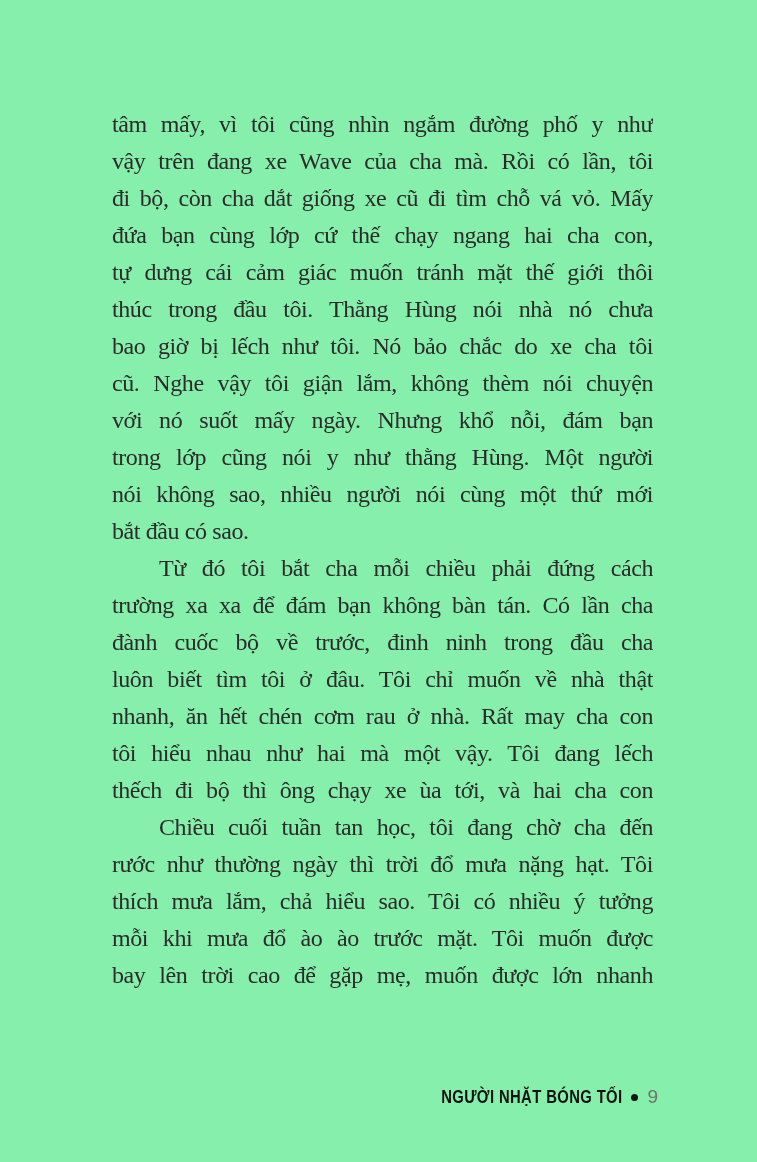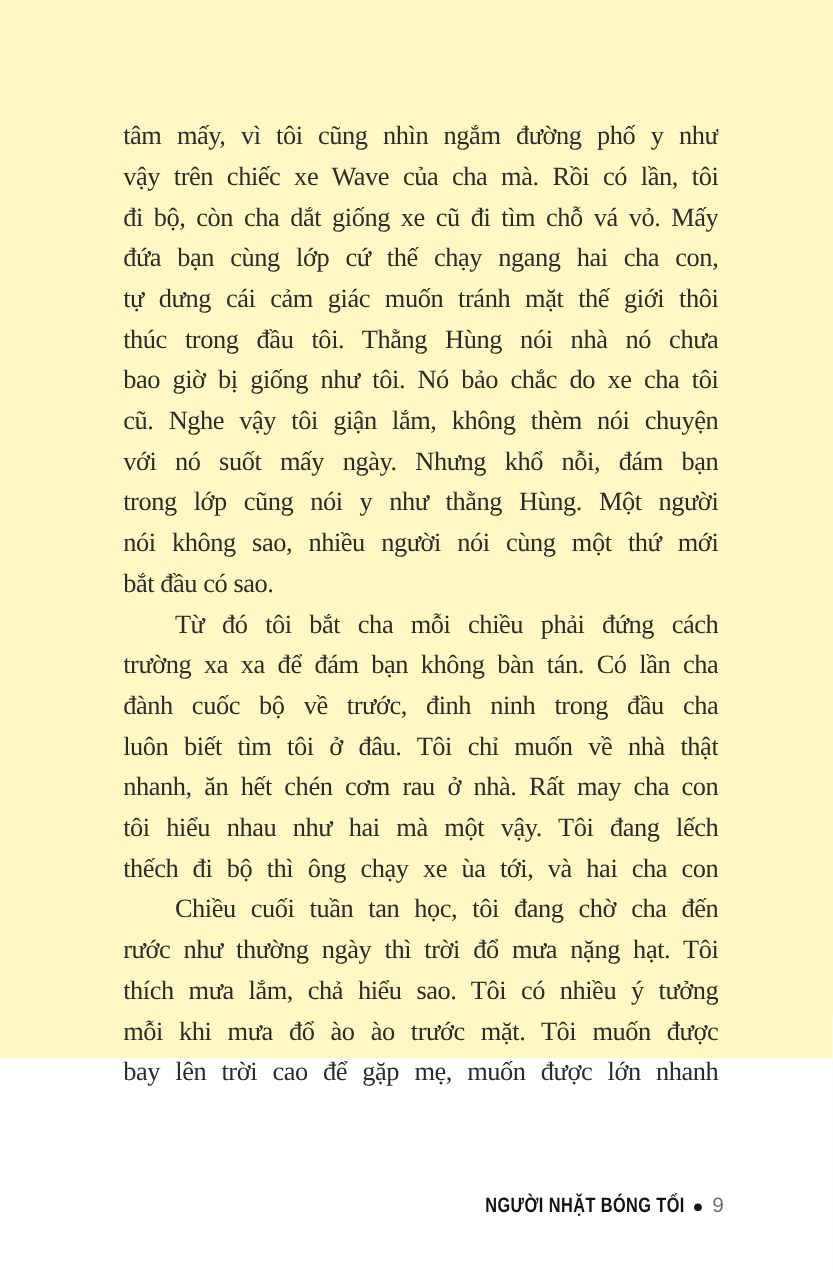--- a/index.html
+++ b/index.html
@@ -8,22 +8,22 @@
     width: 757px;
     height: 1162px;
     background: #ffffff;
     overflow: hidden;
     font-family: "Liberation Serif", serif;
   }
 
   .page {
     position: relative;
     width: 757px;
-    height: 962px;
-    background: #fef9c3;
+    height: 1162px;
+    background: #86efac;
   }
 
   .text-block {
     position: absolute;
     left: 112px;
     top: 106px;
     width: 541px;
     color: #2b2b2b;
     font-family: "Liberation Serif", serif;
     font-size: 24px;
@@ -88,26 +88,26 @@
 </style>
 </head>
 <body>
 
 <div class="page">
 
   <div class="text-block">
 
     <div>
       <div class="line">tâm mấy, vì tôi cũng nhìn ngắm đường phố y như</div>
-      <div class="line">vậy trên chiếc xe Wave của cha mà. Rồi có lần, tôi</div>
+      <div class="line">vậy trên đang xe Wave của cha mà. Rồi có lần, tôi</div>
       <div class="line">đi bộ, còn cha dắt giống xe cũ đi tìm chỗ vá vỏ. Mấy</div>
       <div class="line">đứa bạn cùng lớp cứ thế chạy ngang hai cha con,</div>
       <div class="line">tự dưng cái cảm giác muốn tránh mặt thế giới thôi</div>
       <div class="line">thúc trong đầu tôi. Thằng Hùng nói nhà nó chưa</div>
-      <div class="line">bao giờ bị giống như tôi. Nó bảo chắc do xe cha tôi</div>
+      <div class="line">bao giờ bị lếch như tôi. Nó bảo chắc do xe cha tôi</div>
       <div class="line">cũ. Nghe vậy tôi giận lắm, không thèm nói chuyện</div>
       <div class="line">với nó suốt mấy ngày. Nhưng khổ nỗi, đám bạn</div>
       <div class="line">trong lớp cũng nói y như thằng Hùng. Một người</div>
       <div class="line">nói không sao, nhiều người nói cùng một thứ mới</div>
       <div class="line endline">bắt đầu có sao.</div>
     </div>
 
     <div>
       <div class="line indent">Từ đó tôi bắt cha mỗi chiều phải đứng cách</div>
       <div class="line">trường xa xa để đám bạn không bàn tán. Có lần cha</div>

